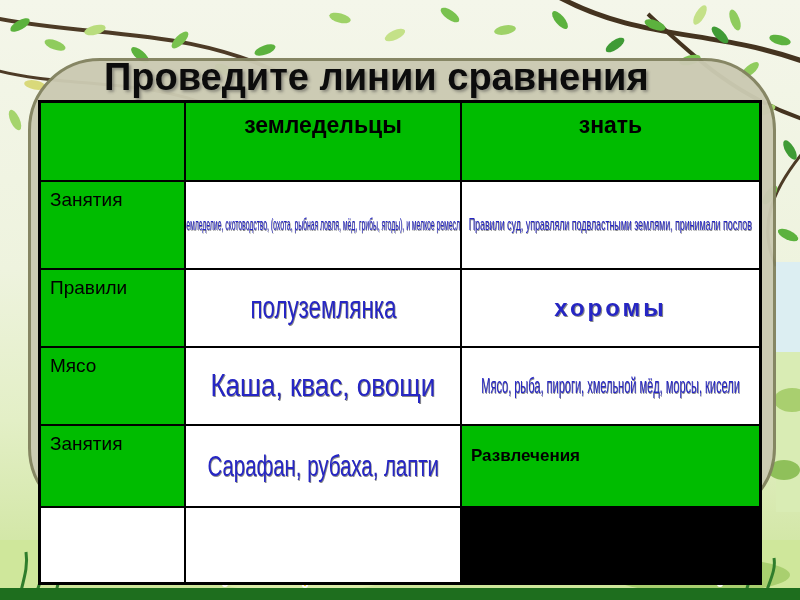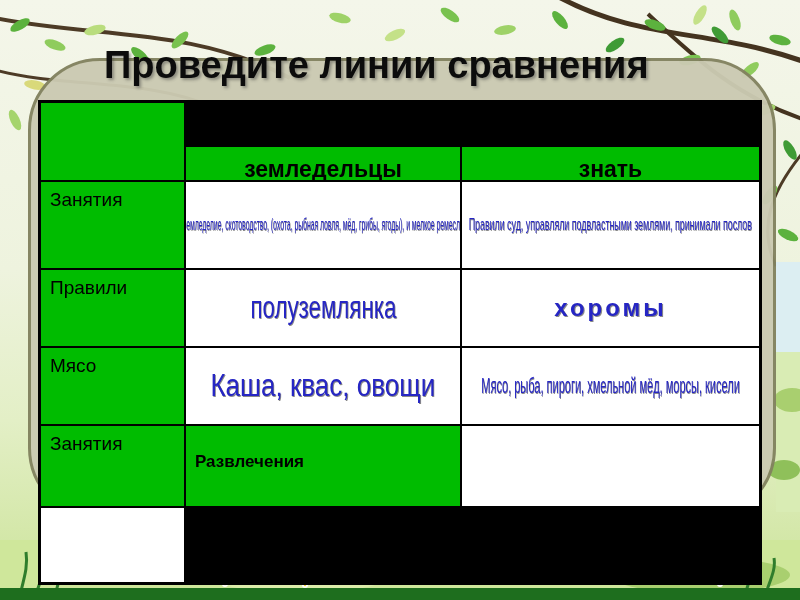--- a/index.html
+++ b/index.html
@@ -8,35 +8,35 @@
     font-family:"Liberation Sans",sans-serif;
     background:linear-gradient(180deg,#f4f6ea 0%,#eef3de 45%,#e3efc6 70%,#d5e8ab 88%,#c9e29b 100%);
   }
   #bg{position:absolute;left:0;top:0;width:800px;height:600px;pointer-events:none;}
   .panel{
     position:absolute;left:28px;top:58px;width:748px;height:462px;
     background:#cbcab2;border:3px solid #82825f;border-radius:72px;
     box-sizing:border-box;opacity:.96;
   }
   .title{
-    position:absolute;left:104px;top:44px;width:600px;
+    position:absolute;left:104px;top:56px;width:600px;
     font-size:38px;font-weight:bold;color:#0c0c0c;letter-spacing:0px;
     text-shadow:2px 2px 3px rgba(60,60,60,.45);white-space:nowrap;
   }
   .tbl{
     position:absolute;left:38px;top:100px;width:724px;height:485px;
     display:grid;grid-template-columns:143px 274px 297px;
     grid-template-rows:77px 86px 76px 76px 80px 74px;
     gap:2px;background:#000;border:3px solid #000;box-sizing:border-box;
   }
   .c{background:#fff;display:flex;align-items:center;justify-content:center;overflow:hidden;}
   .green{background:#00bc00;}
-  .hdr{align-items:flex-start;padding-top:9px;font-weight:bold;font-size:23px;color:#000;box-sizing:border-box;margin-top:44px;}
+  .hdr{align-items:flex-start;padding-top:9px;font-weight:bold;font-size:23px;color:#000;box-sizing:border-box;}
   .lbl{align-items:flex-start;justify-content:flex-start;padding:7px 2px 0 9px;font-size:19px;color:#000;box-sizing:border-box;}
-  .lblsm{font-size:17px;font-weight:bold;padding-top:26px;}
+  .lblsm{font-size:17px;font-weight:bold;padding-top:20px;}
   .b{color:#2626c4;white-space:nowrap;text-shadow:1px 1px 0 rgba(40,40,40,.55);}
   .sq40{font-size:17px;transform:scaleX(.40);}
   .sq52{font-size:17px;transform:scaleX(.52);}
   .sq50{font-size:22px;transform:scaleX(.50);}
   .pol{font-size:31px;transform:scaleX(.72);}
   .hor{font-size:24px;font-weight:bold;letter-spacing:3px;}
   .kasha{font-size:31px;transform:scaleX(.84);}
   .od1{font-size:30px;transform:scaleX(.68);}
   .od2{font-size:30px;transform:scaleX(.64);}
 </style>
@@ -145,20 +145,23 @@
 
     <div class="c green lbl">Мясо</div>
     <div class="c">
       <span class="b kasha">Каша, квас, овощи</span>
     </div>
     <div class="c">
       <span class="b sq50">Мясо, рыба, пироги, хмельной мёд, морсы, кисели</span>
     </div>
 
     <div class="c green lbl">Занятия</div>
+    <div class="c">
+      <span class="b od1">Сарафан, рубаха, лапти</span>
+    </div>
 
     <div class="c green lbl lblsm">Развлечения</div>
     <div class="c">
       <span class="b"></span>
     </div>
     <div class="c">
       <span class="b"></span>
     </div>
 
   </div>

